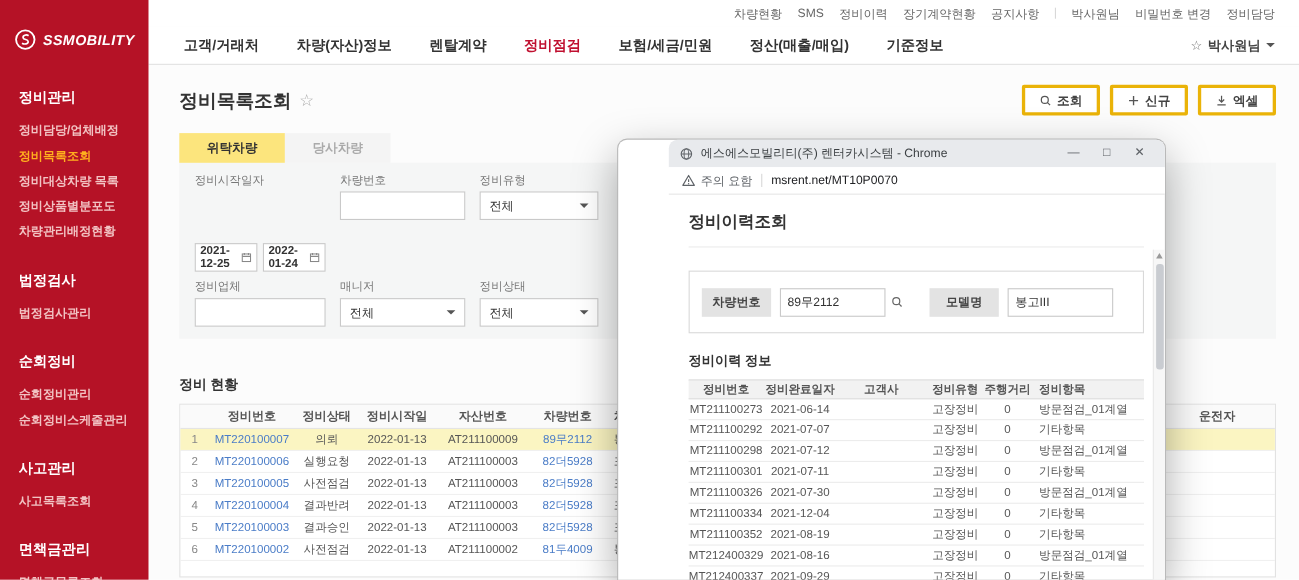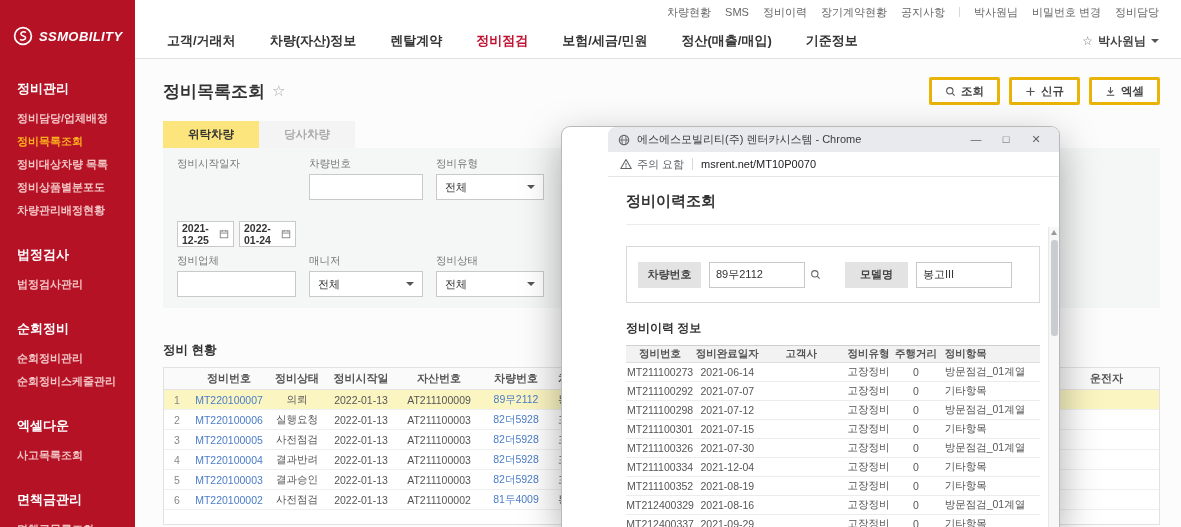--- a/index.html
+++ b/index.html
@@ -145,21 +145,21 @@
       <div class="side-sec">
         <div class="side-sec-title">법정검사</div>
         <div class="side-item">법정검사관리</div>
       </div>
       <div class="side-sec">
         <div class="side-sec-title">순회정비</div>
         <div class="side-item">순회정비관리</div>
         <div class="side-item">순회정비스케줄관리</div>
       </div>
       <div class="side-sec">
-        <div class="side-sec-title">엑셀다운</div>
+        <div class="side-sec-title">사고관리</div>
         <div class="side-item">사고목록조회</div>
       </div>
       <div class="side-sec">
         <div class="side-sec-title">면책금관리</div>
         <div class="side-item">면책금목록조회</div>
       </div>
     </div>
 </div>
 
 <div class="main">
@@ -454,21 +454,21 @@
             <span class="pc pc-no">MT211100298</span>
             <span class="pc pc-date">2021-07-12</span>
             <span class="pc pc-cust"></span>
             <span class="pc pc-type">고장정비</span>
             <span class="pc pc-dist">0</span>
             <span class="pc pc-item">방문점검_01계열</span>
             <span class="pc pc-detail">방문점검/엔진오일/와이퍼</span>
           </div>
           <div class="p-grow">
             <span class="pc pc-no">MT211100301</span>
-            <span class="pc pc-date">2021-07-15</span>
+            <span class="pc pc-date">2021-07-11</span>
             <span class="pc pc-cust"></span>
             <span class="pc pc-type">고장정비</span>
             <span class="pc pc-dist">0</span>
             <span class="pc pc-item">기타항목</span>
             <span class="pc pc-detail">탁송왕복/메인와이어링</span>
           </div>
           <div class="p-grow">
             <span class="pc pc-no">MT211100326</span>
             <span class="pc pc-date">2021-07-30</span>
             <span class="pc pc-cust"></span>

